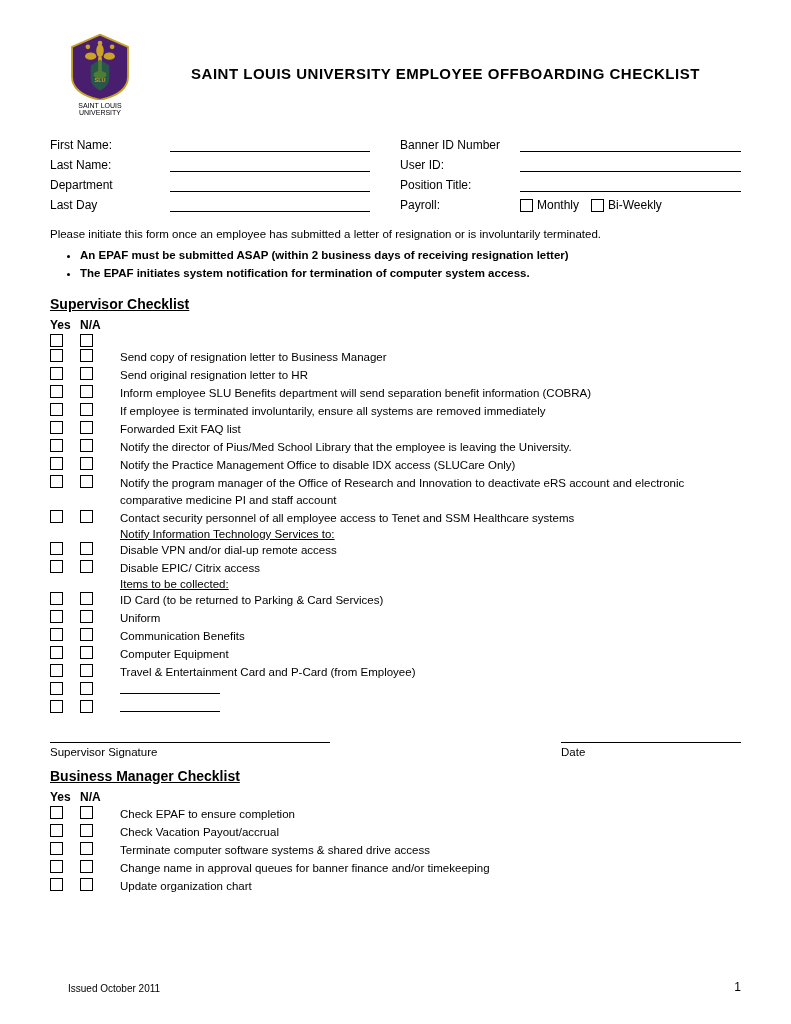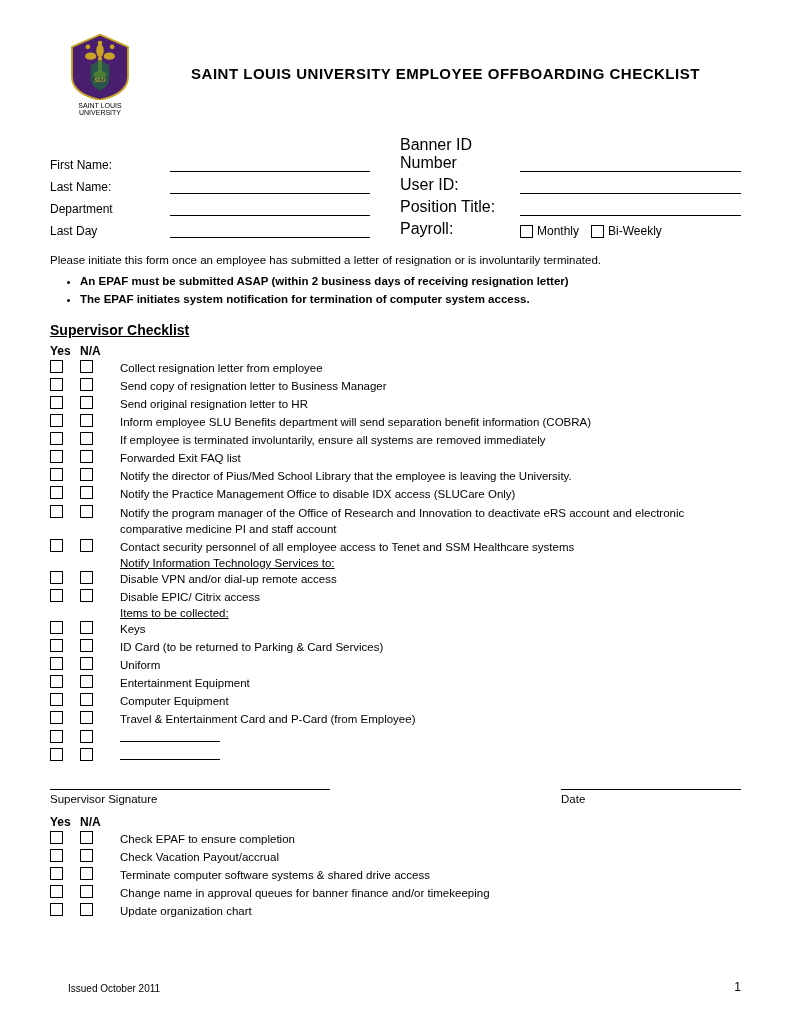--- a/index.html
+++ b/index.html
@@ -51,21 +51,21 @@
       flex-shrink: 0;
     }
     .form-line {
       border-bottom: 1px solid #000;
       width: 200px;
       margin-right: 30px;
       height: 16px;
     }
     .form-label2 {
       width: 120px;
-      font-size: 16px;
+      font-size: 12px;
       flex-shrink: 0;
     }
     .form-line2 {
       border-bottom: 1px solid #000;
       flex: 1;
       height: 16px;
     }
     .notice-section {
       font-size: 11.5px;
       margin-bottom: 14px;
@@ -210,21 +210,20 @@
     <span class="col-text"></span>
   </div>
 
   <div class="checklist-item">
     <div class="cb-yes">
         <div style="border:1px solid #000;width:13px;height:13px;"></div>
       </div>
     <div class="cb-na">
         <div style="border:1px solid #000;width:13px;height:13px;"></div>
       </div>
-    <div class="cb-text">Collect resignation letter from employee</div>
   </div>
   <div class="checklist-item">
     <div class="cb-yes">
         <div style="border:1px solid #000;width:13px;height:13px;"></div>
       </div>
     <div class="cb-na">
         <div style="border:1px solid #000;width:13px;height:13px;"></div>
       </div>
     <div class="cb-text">Send copy of resignation letter to Business Manager</div>
   </div>
@@ -328,48 +327,39 @@
     <div style="width:70px;"></div>
     <div class="cb-text" style="font-size:11.5px; text-decoration:underline;">Items to be collected:</div>
   </div>
   <div class="checklist-item">
     <div class="cb-yes">
         <div style="border:1px solid #000;width:13px;height:13px;"></div>
       </div>
     <div class="cb-na">
         <div style="border:1px solid #000;width:13px;height:13px;"></div>
       </div>
-    <div class="cb-text">Keys</div>
-  </div>
-  <div class="checklist-item">
-    <div class="cb-yes">
-        <div style="border:1px solid #000;width:13px;height:13px;"></div>
-      </div>
-    <div class="cb-na">
-        <div style="border:1px solid #000;width:13px;height:13px;"></div>
-      </div>
     <div class="cb-text">ID Card (to be returned to Parking &amp; Card Services)</div>
   </div>
   <div class="checklist-item">
     <div class="cb-yes">
         <div style="border:1px solid #000;width:13px;height:13px;"></div>
       </div>
     <div class="cb-na">
         <div style="border:1px solid #000;width:13px;height:13px;"></div>
       </div>
     <div class="cb-text">Uniform</div>
   </div>
   <div class="checklist-item">
     <div class="cb-yes">
         <div style="border:1px solid #000;width:13px;height:13px;"></div>
       </div>
     <div class="cb-na">
         <div style="border:1px solid #000;width:13px;height:13px;"></div>
       </div>
-    <div class="cb-text">Entertainment Equipment</div>
+    <div class="cb-text">Communication Benefits</div>
   </div>
   <div class="checklist-item">
     <div class="cb-yes">
         <div style="border:1px solid #000;width:13px;height:13px;"></div>
       </div>
     <div class="cb-na">
         <div style="border:1px solid #000;width:13px;height:13px;"></div>
       </div>
     <div class="cb-text">Computer Equipment</div>
   </div>
@@ -408,20 +398,21 @@
     <div style="font-size:11.5px;">Supervisor Signature</div>
   </div>
   <div style="width:80px;"></div>
   <div>
     <div style="border-top:1px solid #000; width:180px; margin-bottom:3px;"></div>
     <div style="font-size:11.5px;">Date</div>
   </div>
 </div>
 
 <div class="section-gap">
+  <div class="section-title">Business Manager Checklist</div>
   <div class="checklist-header">
     <span class="col-yes">Yes</span>
     <span class="col-na">N/A</span>
     <span class="col-text"></span>
   </div>
   <div class="checklist-item">
     <div class="cb-yes">
         <div style="border:1px solid #000;width:13px;height:13px;"></div>
       </div>
     <div class="cb-na">

